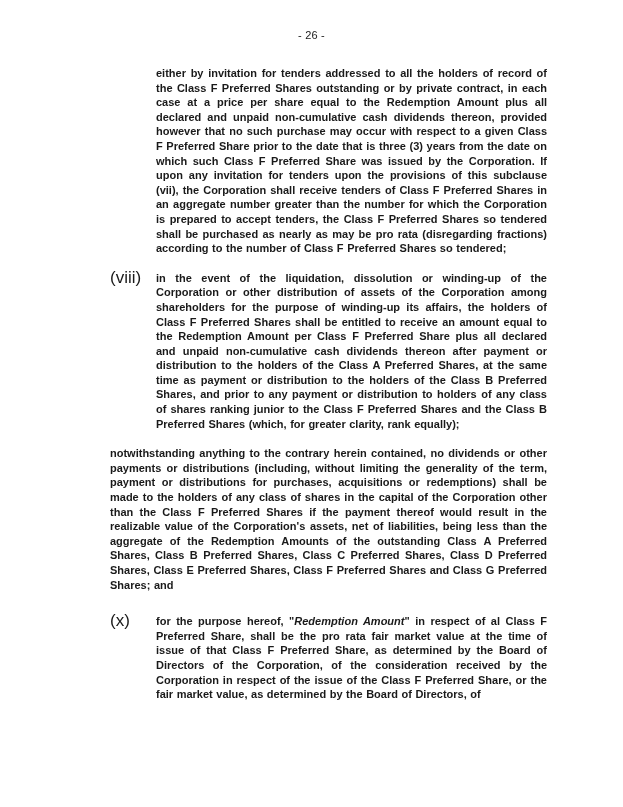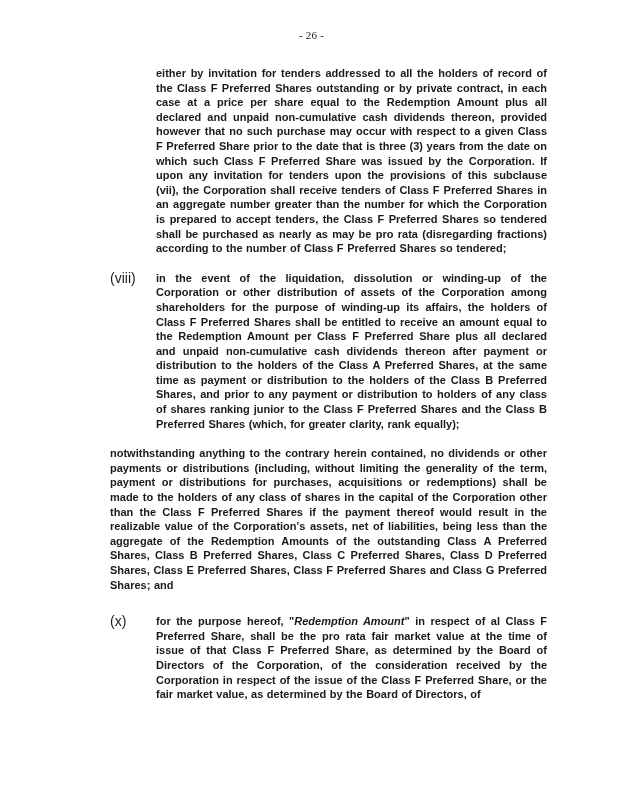--- a/index.html
+++ b/index.html
@@ -19,39 +19,38 @@
     }
     .page-number {
       position: absolute;
       top: 29px;
       left: 0;
       right: 0;
       text-align: center;
       font-size: 11px;
       letter-spacing: 0.2px;
       color: #1a1a1a;
-      font-family: Liberation Serif, serif;
     }
     .clauses {
       position: absolute;
       top: 66px;
       left: 110px;
       width: 437px;
     }
     .clause {
       display: flex;
       margin-bottom: 15px;
     }
     .clause:last-child {
       margin-top: 22px;
     }
     .clause-number {
       flex: 0 0 46px;
       width: 46px;
-      font-size: 14px;
+      font-size: 17px;
       line-height: 14.6px;
       color: #1a1a1a;
     }
     .clause-text {
       flex: 1;
       font-size: 11px;
       line-height: 14.6px;
       text-align: justify;
       color: #1a1a1a;
       word-spacing: 0.5px;

